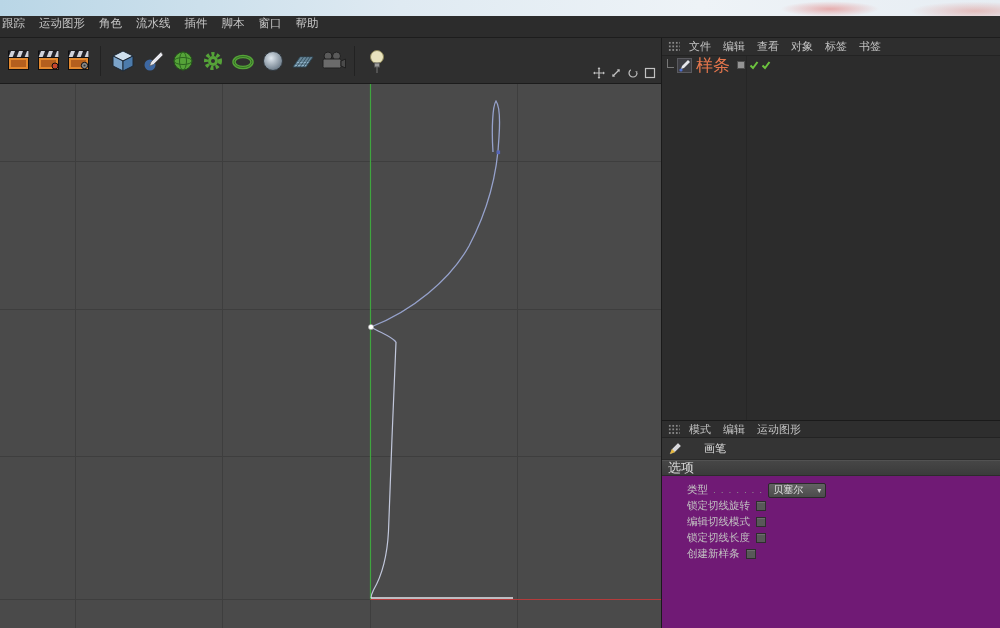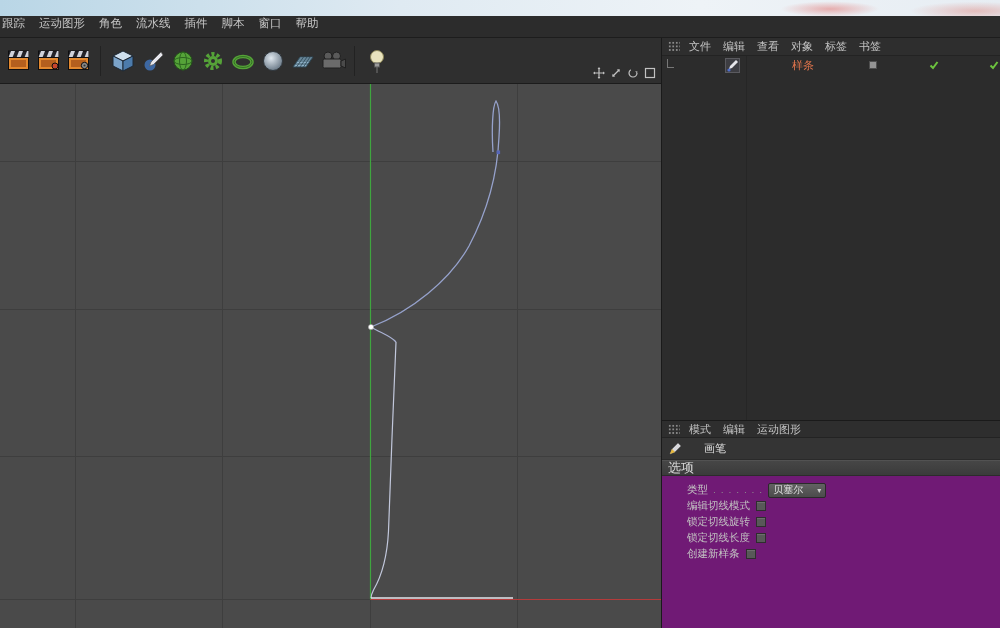--- a/index.html
+++ b/index.html
@@ -42,21 +42,21 @@
   
   .rightcol{position:absolute;top:38px;left:661px;width:339px;height:590px;background:#2c2c2c;
     border-left:1px solid #1a1a1a;}
   .panel-menu{height:18px;background:#2e2e2e;border-bottom:1px solid #232323;display:flex;
     align-items:center;font-size:11px;color:#c4c4c4;padding-left:3px;}
   .panel-menu span{padding:0 6px;cursor:default;white-space:nowrap;}
   .grip{width:12px;height:11px;margin:0 3px;
     background-image:radial-gradient(#8a8a8a 0.9px,transparent 1.1px);background-size:3.5px 3.6px;}
   .om-body{position:relative;height:364px;background:#2c2c2c;}
   .om-divider{position:absolute;left:84px;top:0;bottom:0;width:1px;background:#262626;}
-  .obj-row{display:flex;align-items:center;height:18px;padding-left:3px;font-size:11px;position:relative;z-index:2;justify-content:space-between;}
+  .obj-row{display:flex;align-items:center;height:18px;padding-left:3px;font-size:17px;position:relative;z-index:2;}
   .tree-elbow{width:7px;height:9px;border-left:1px solid #777;border-bottom:1px solid #777;margin:0 3px 4px 2px;}
   .obj-name{color:#e5764d;margin:0 4px;white-space:nowrap;}
   .mini-square{width:8px;height:8px;background:#949494;border:1px solid #4f4f4f;margin:0 3px;}
   .chk-ico{margin:0 1px;display:flex;align-items:center;}
 
   
   .am{position:absolute;top:382px;left:0;width:339px;height:208px;background:#701a75;}
   .am .panel-menu{border-top:1px solid #1a1a1a;}
   .am-title{height:22px;background:#343434;display:flex;align-items:center;font-size:11px;
     color:#dedede;padding-left:6px;gap:22px;border-bottom:1px solid #2a2a2a;}
@@ -303,28 +303,28 @@
       <div class="am-props">
         <div class="prop-row">
           <span>类型</span>
           <span class="dots">. . . . . . .</span>
           <span class="dropdown">
             <span>贝塞尔</span>
             <span class="arrow">▾</span>
           </span>
         </div>
         <div class="prop-row">
+          <span>锁定切线旋转</span>
+          <span class="checkbox"></span>
+        </div>
+        <div class="prop-row">
           <span>编辑切线模式</span>
           <span class="checkbox"></span>
         </div>
         <div class="prop-row">
-          <span>锁定切线旋转</span>
-          <span class="checkbox"></span>
-        </div>
-        <div class="prop-row">
           <span>锁定切线长度</span>
           <span class="checkbox"></span>
         </div>
         <div class="prop-row">
           <span>创建新样条</span>
           <span class="checkbox"></span>
         </div>
       </div>
     </div>
   </div>

